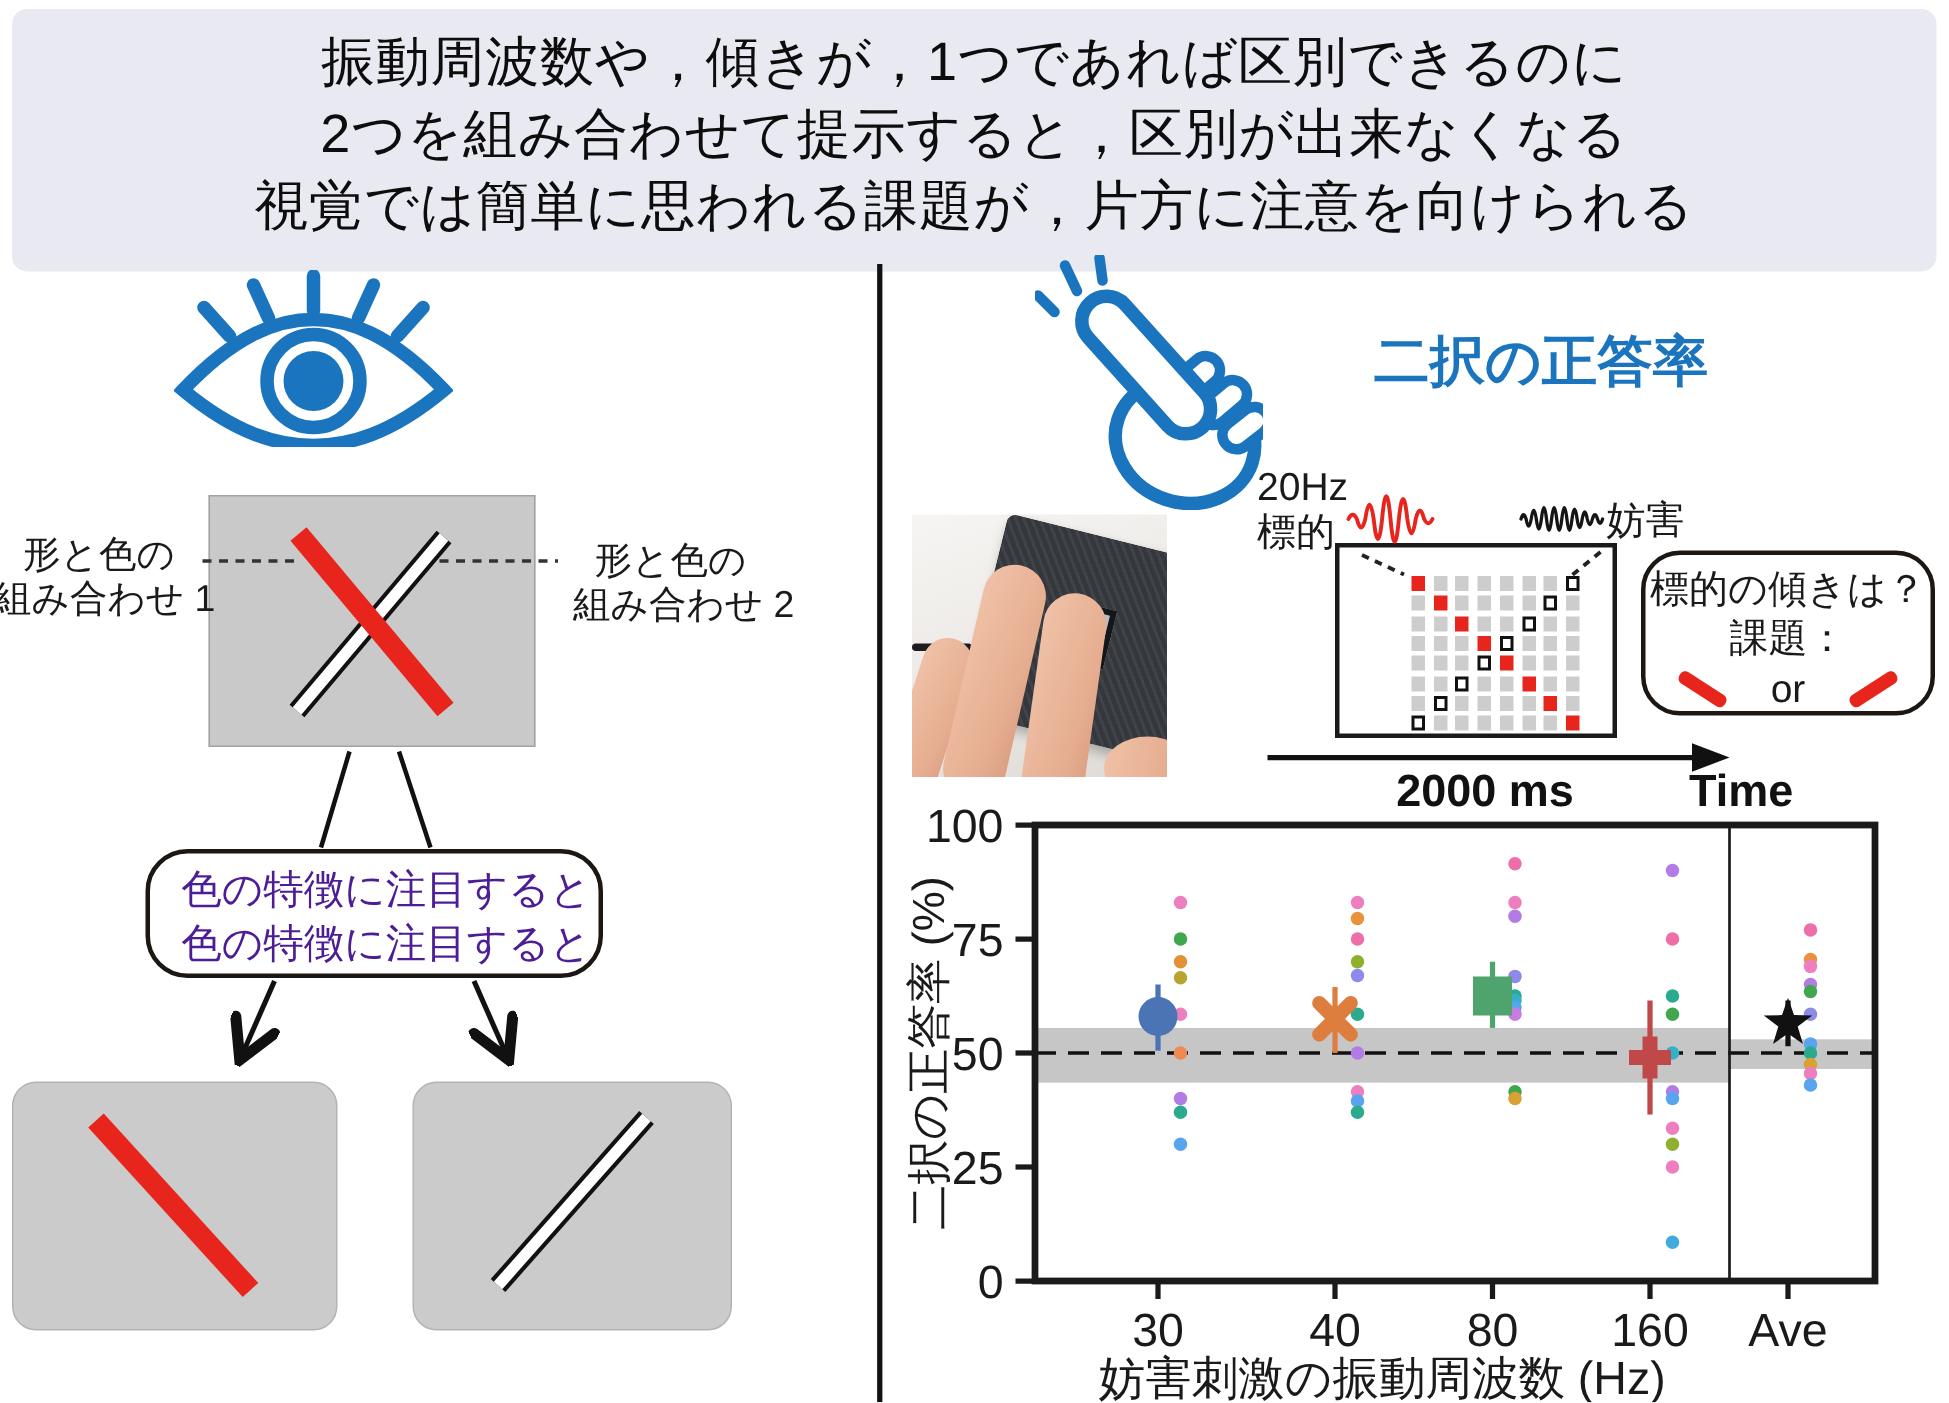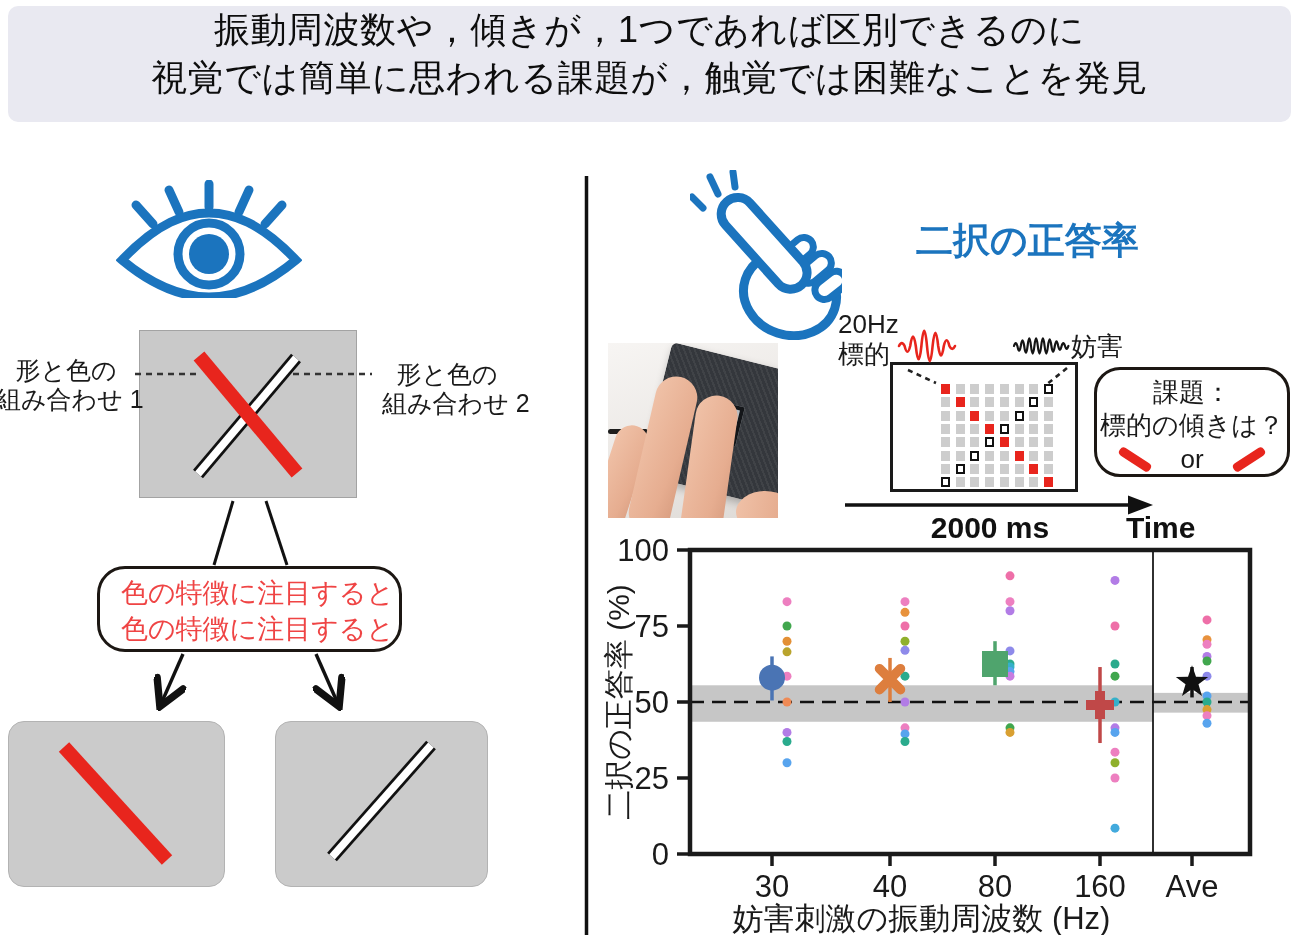--- a/index.html
+++ b/index.html
@@ -3,34 +3,34 @@
 <meta charset="utf-8">
 <style>
   html,body{margin:0;padding:0;background:#fff;}
   .stage{
     position:relative;width:1299px;height:935px;background:#fff;overflow:hidden;
     font-family:"Liberation Sans","DejaVu Sans",sans-serif;color:#111;
   }
   .abs{position:absolute;}
   
   .banner{
-    left:8px;top:6px;width:1283px;height:116px;background:var(--banner-bg,#e9e9f1);
-    border-radius:10px;text-align:center;padding-top:0;box-sizing:border-box;
+    left:8px;top:6px;width:1283px;height:175px;background:var(--banner-bg,#e9e9f1);
+    border-radius:10px;text-align:center;padding-top:11px;box-sizing:border-box;
   }
   .banner-line{font-size:36px;line-height:48px;color:#0d0d0d;letter-spacing:.5px;}
   
   .case-heading{font-size:37px;font-weight:bold;color:var(--blue,#1b74be);white-space:nowrap;}
   
   .gray-box{left:139px;top:330px;width:218px;height:168px;background:var(--box-gray,#c9c9c9);border:1px solid #a3a3a3;box-sizing:border-box;}
   .combo-label{font-size:25px;line-height:29px;text-align:center;color:#1a1a1a;white-space:nowrap;}
   .speech-bubble{
     left:97px;top:566px;width:305px;height:86px;background:#fff;border:3.5px solid #1c1713;
     border-radius:28px;box-sizing:border-box;text-align:center;padding-top:6px;
   }
-  .bubble-line{font-size:27px;line-height:36px;color:#ef4444;white-space:nowrap;padding-left:16px;}
+  .bubble-line{font-size:27px;line-height:36px;color:#4c1d95;white-space:nowrap;padding-left:16px;}
   .result-box{width:217px;height:166px;background:#cbcbcb;border:1px solid #b3b3b3;border-radius:16px;box-sizing:border-box;}
   
   .photo{
     left:608px;top:343px;width:170px;height:175px;overflow:hidden;
     background:linear-gradient(160deg,#f7f5f3 0%,#ebe8e5 55%,#dedad6 100%);
   }
   .photo .cable{position:absolute;left:0;top:86px;width:40px;height:5px;background:#1d1d1d;border-radius:3px;}
   .photo .device{
     position:absolute;left:46px;top:14px;width:140px;height:136px;background:#34373c;border-radius:6px;
     transform:rotate(14deg);
@@ -60,21 +60,22 @@
   svg{display:block;}
   .overlay{left:0;top:0;pointer-events:none;}
 </style>
 </head>
 <body>
 
 <div class="stage">
 
   <div class="abs banner">
     <div class="banner-line">振動周波数や，傾きが，1つであれば区別できるのに</div>
-    <div class="banner-line">視覚では簡単に思われる課題が，触覚では困難なことを発見</div>
+    <div class="banner-line">2つを組み合わせて提示すると，区別が出来なくなる</div>
+    <div class="banner-line">視覚では簡単に思われる課題が，片方に注意を向けられる</div>
   </div>
 
   <svg class="abs" style="left:116px;top:180px" width="186" height="118" viewBox="0 0 186 118">
     <g stroke="var(--blue,#1b74be)" stroke-width="9" stroke-linecap="round" fill="none">
       <line x1="93" y1="27" x2="93" y2="4"></line>
       <line x1="63" y1="32" x2="53" y2="10"></line>
       <line x1="123" y1="32" x2="133" y2="10"></line>
       <line x1="37" y1="44" x2="20" y2="25"></line>
       <line x1="149" y1="44" x2="166" y2="25"></line>
       <path d="M6,80 C42,42 70,33 93,33 C116,33 144,42 180,80 C144,110 116,117 93,117 C70,117 42,110 6,80 Z" fill="#fff"></path>
@@ -196,22 +197,22 @@
       <div class="grid-cell" style="left: 62.7px; top: 112.1px;"></div>
       <div class="grid-cell" style="left: 77.4px; top: 112.1px;"></div>
       <div class="grid-cell" style="left: 92.1px; top: 112.1px;"></div>
       <div class="grid-cell" style="left: 106.8px; top: 112.1px;"></div>
       <div class="grid-cell" style="left: 121.5px; top: 112.1px;"></div>
       <div class="grid-cell" style="left: 136.2px; top: 112.1px;"></div>
       <div class="grid-cell red" style="left: 150.9px; top: 112.1px;"></div>
     </div>
 
   <div class="abs task-bubble">
+    <div class="task-line">標的の傾きは？</div>
     <div class="task-line">課題：</div>
-    <div class="task-line">標的の傾きは？</div>
     <div class="slash-row">
       <span class="slash back"></span>
       <span class="or-text">or</span>
       <span class="slash fwd"></span>
     </div>
   </div>
 
   <div class="abs time-text" style="left:900px;top:511px;width:180px;text-align:center;">2000 ms</div>
   <div class="abs time-text" style="left:1126px;top:511px">Time</div>
 

